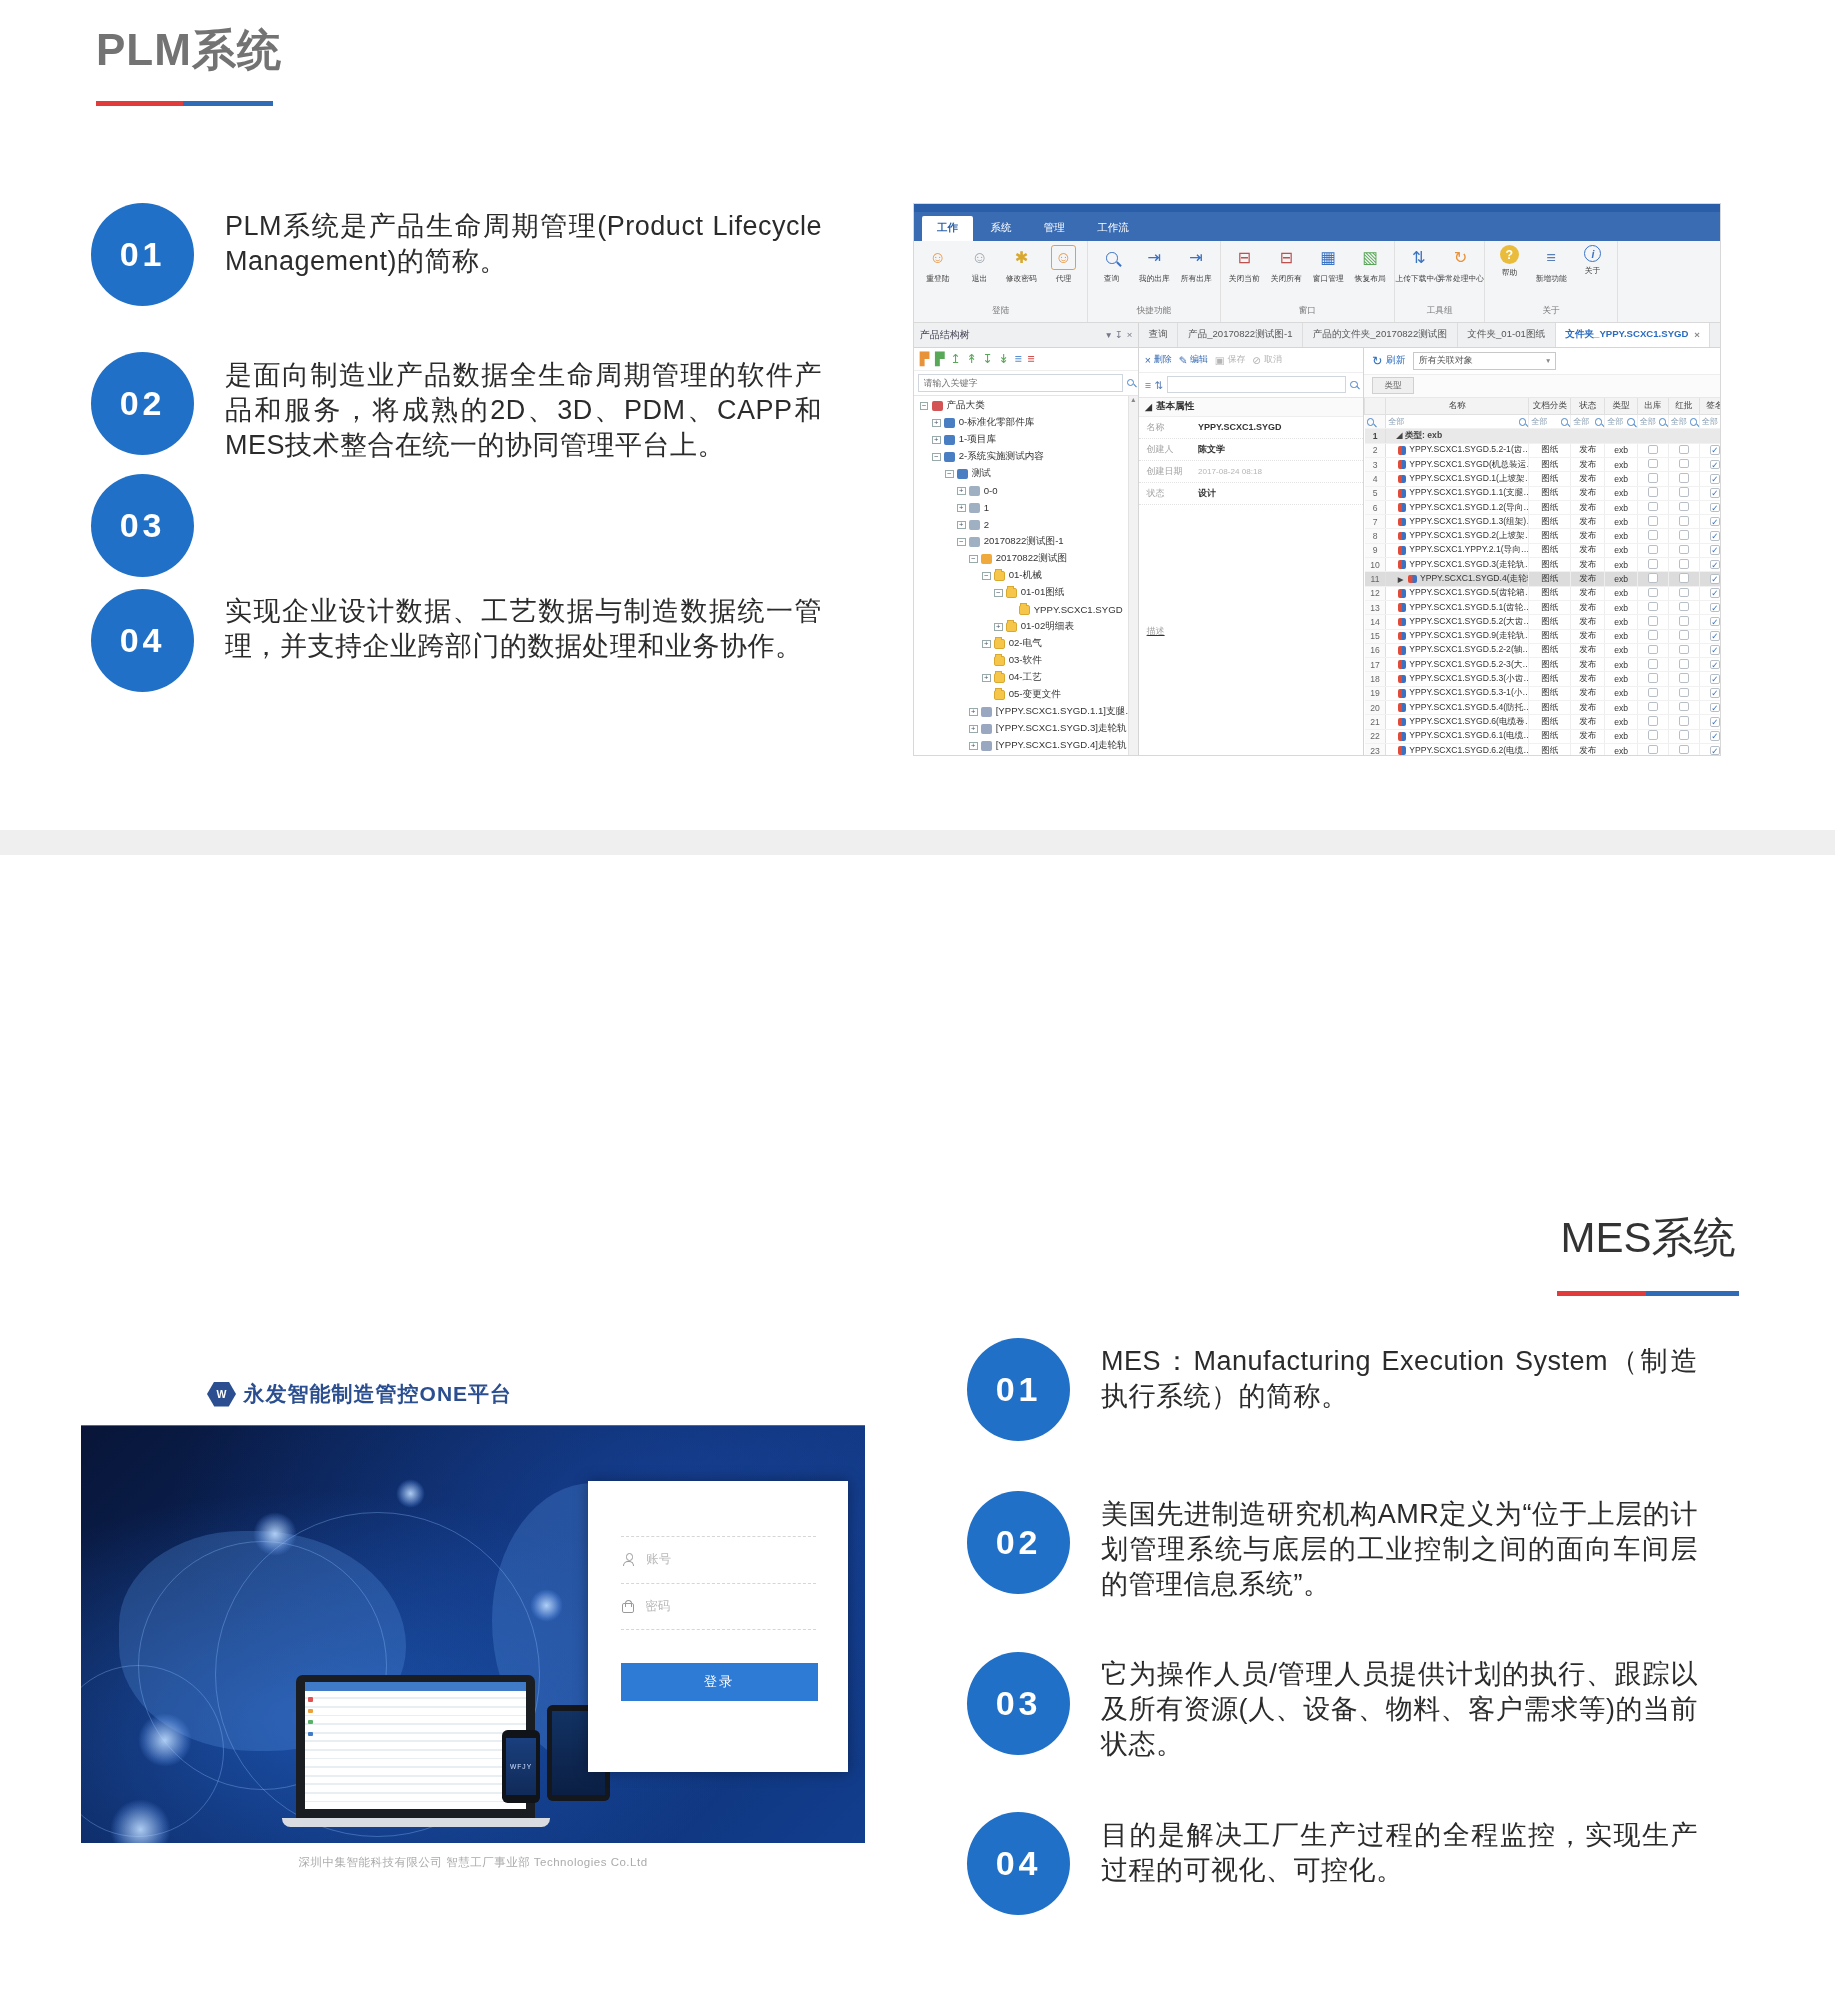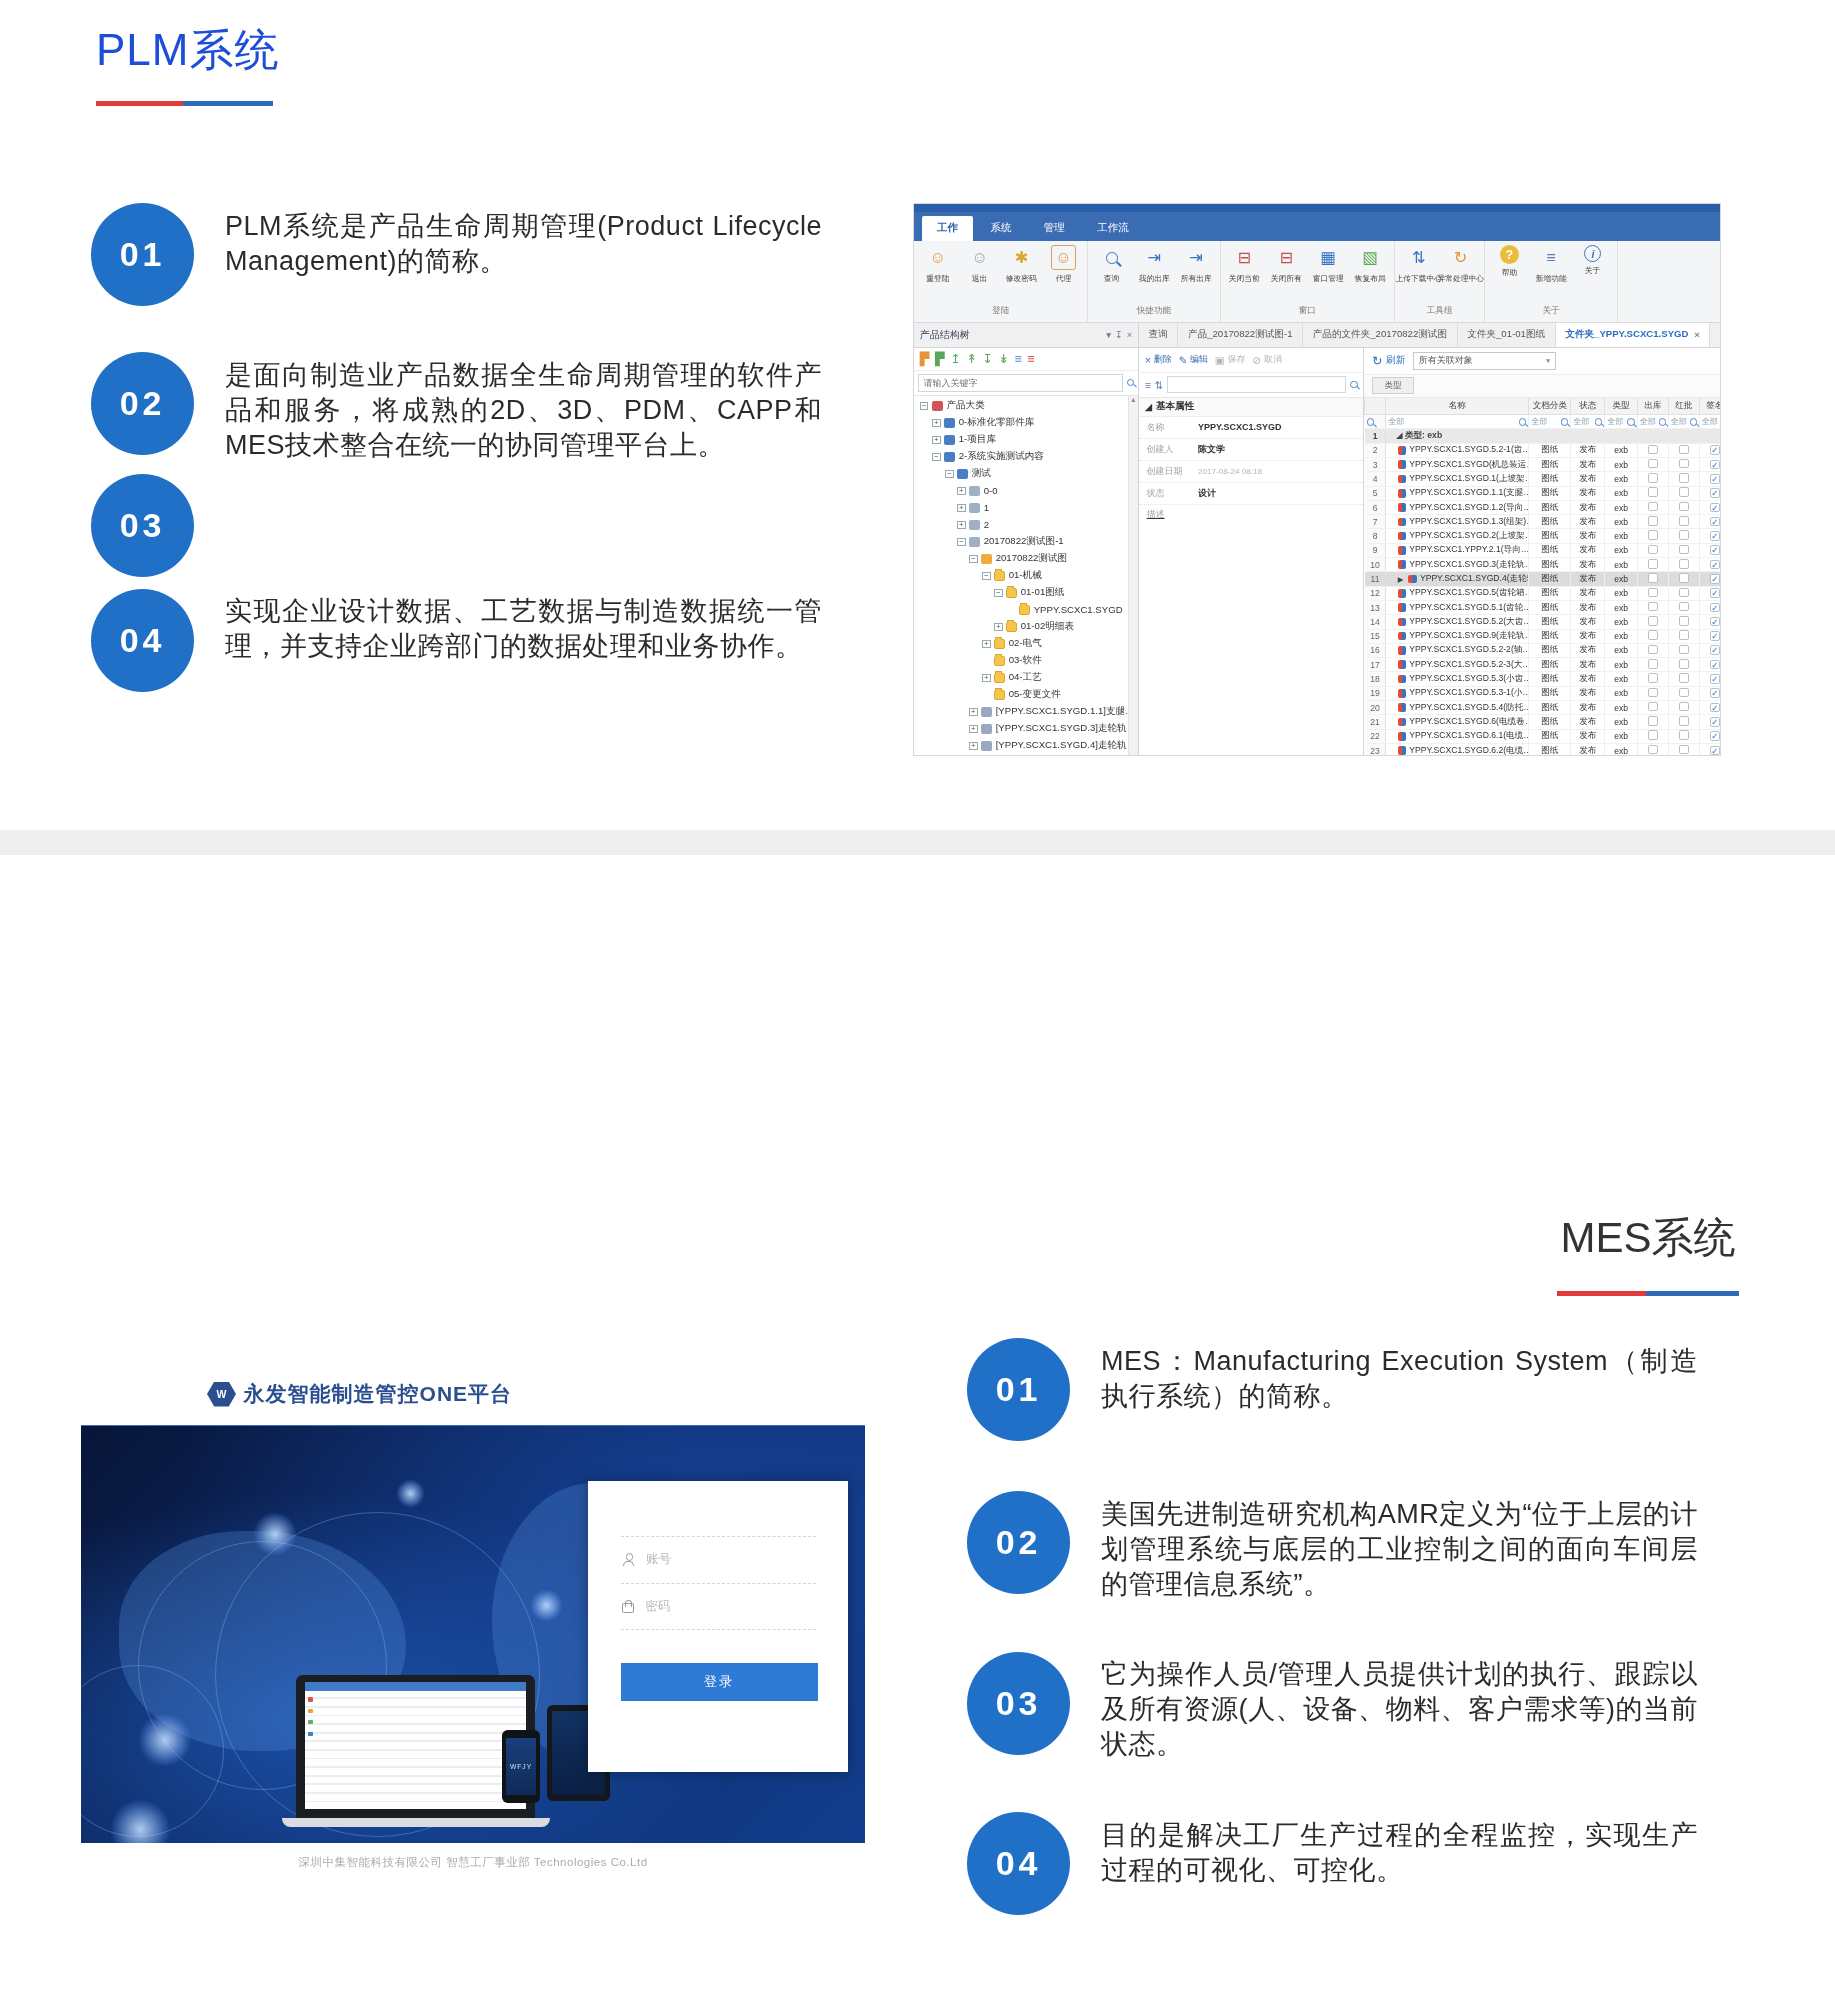--- a/index.html
+++ b/index.html
@@ -1,20 +1,20 @@
 <!DOCTYPE html>
 <html><head>
 <meta charset="utf-8">
 <style>
   * { margin:0; padding:0; box-sizing:border-box; }
   body { font-family:"Liberation Sans","DejaVu Sans",sans-serif; background:#fff; }
   .page { position:relative; width:1835px; height:2013px; background:#fff; overflow:hidden; }
 
   
-  .title-block h1, .title-block h2 { font-weight:400; color:#1d4ed8; }
+  .title-block h1, .title-block h2 { font-weight:700; color:#737373; }
   .plm-title-block { position:absolute; left:96px; top:21px; }
   .plm-title-block h1 { font-size:44px; letter-spacing:1px; }
   .underline { width:177px; height:4.8px; margin-top:21px; display:flex; }
   .underline .u-red { flex:0 0 49%; background:#e23b3b; }
   .underline .u-blue { flex:1; background:#2f6bb7; }
   .smart-title { position:absolute; top:967px; left:0; width:1835px; text-align:center; font-size:48px; font-weight:400; color:#333; letter-spacing:1.9px; }
   .mes-title-block { position:absolute; top:1210px; right:96px; text-align:center; }
   .mes-title-block h2 { font-size:42px; font-weight:400; color:#333; }
   .mes-title-block .underline { margin:25px auto 0; width:182px; }
 
@@ -90,21 +90,21 @@
   .ptool { display:flex; align-items:center; gap:2.9px; }
   .ptool .pi { font-size:10.5px; }
   .ptool.disabled { color:#b5b5b5; }
   .sort-row { height:25px; display:flex; align-items:center; gap:3.8px; padding:0 5.7px; border-bottom:1px solid #e5e5e5; color:#5a7fb5; font-size:10.5px; }
   .sort-row input { flex:1; border:1px solid #cfd6de; height:17px; outline:none; }
   .prop-sec { height:19px; display:flex; align-items:center; gap:3.8px; padding:0 5.7px; font-size:9.6px; font-weight:bold; color:#333; background:#fafafa; border-bottom:1px solid #eee; }
   .prow { display:flex; min-height:22px; border-bottom:1px dotted #e3e3e3; align-items:center; }
   .prow .pl { flex:0 0 59px; padding-left:7.6px; color:#a3a3a3; font-size:9px; }
   .prow .pv { flex:1; font-size:9px; color:#333; font-weight:bold; padding-right:3.8px; }
   .prow .pv.dim { color:#b5b5b5; font-weight:normal; font-size:8.1px; }
-  .prow.tall { flex:1; align-items:flex-start; padding-top:3.8px;text-decoration:underline; }
+  .prow.tall { flex:1; align-items:center; padding-top:3.8px;text-decoration:underline; }
 
   .grid-panel { flex:1; display:flex; flex-direction:column; background:#fff; overflow:hidden; }
   .grid-toolbar { height:27px; display:flex; align-items:center; gap:7.6px; padding:0 7.6px; border-bottom:1px solid #eee; }
   .refresh { color:#2a6cc0; font-size:9.6px; display:flex; align-items:center; gap:3.8px; }
   .refresh .ri { font-size:12.4px; }
   .dropdown { width:143px; height:18px; border:1px solid #c8c8c8; background:#fff; display:flex; align-items:center; font-size:9px; color:#555; padding:0 4.8px; justify-content:space-between; }
   .dropdown .dd { color:#888; font-size:7.6px; }
   .tag-row { height:23px; display:flex; align-items:center; padding:0 7.6px; background:#fbfbfb; border-bottom:1px solid #e8e8e8; }
   .gtag { border:1px solid #d0d0d0; background:#efefef; color:#666; font-size:8.6px; padding:1.9px 11.5px; }
   .grid-wrap { flex:1; overflow:hidden; }

